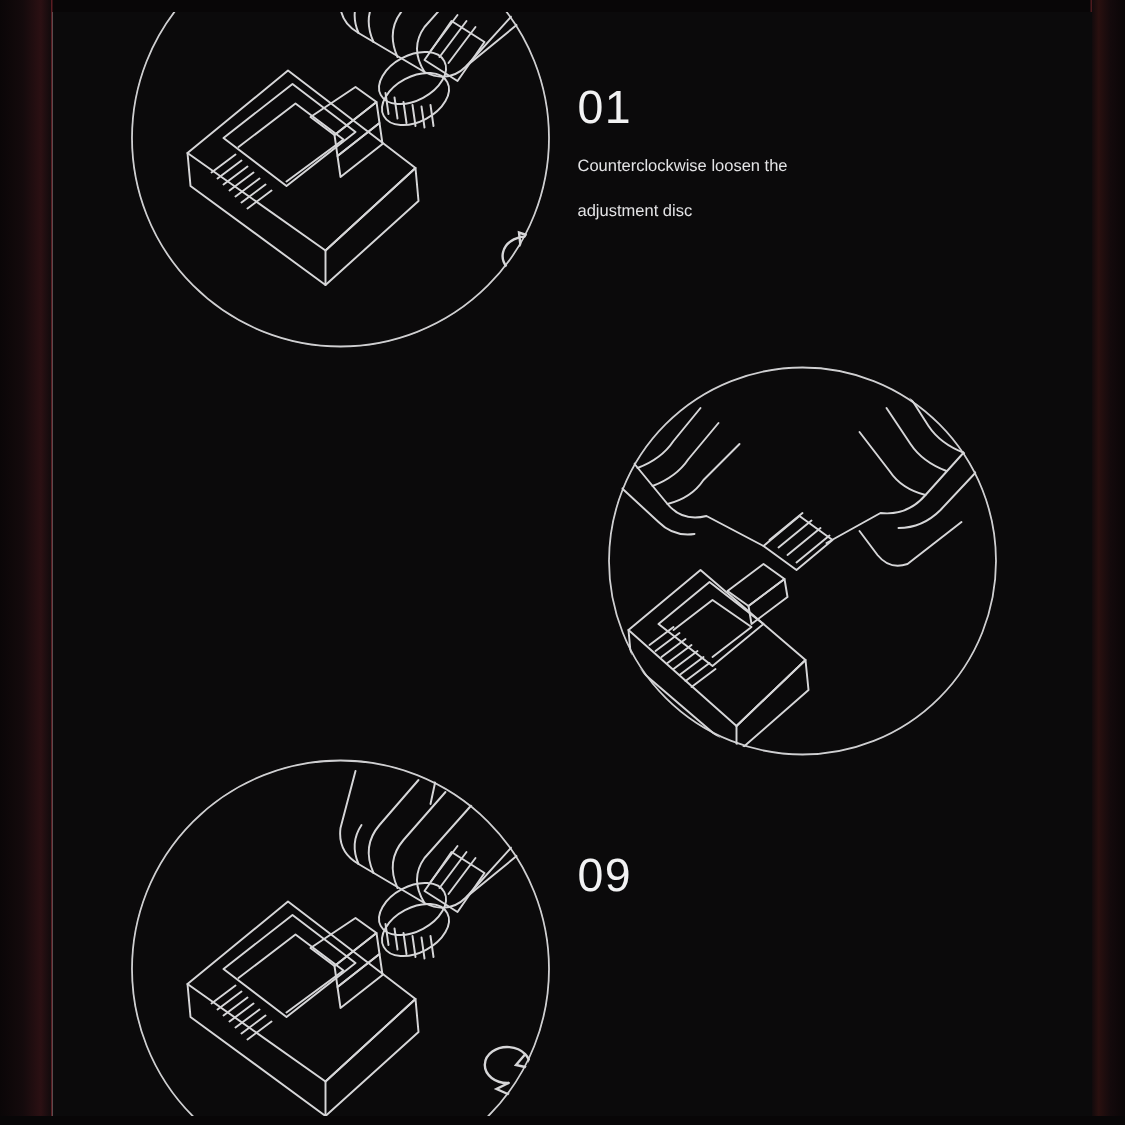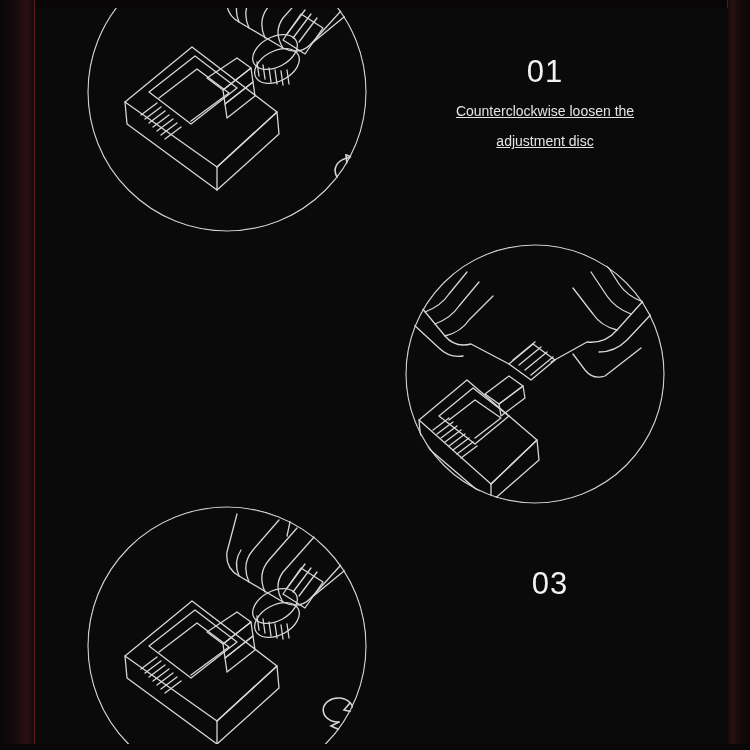--- a/index.html
+++ b/index.html
@@ -11,21 +11,20 @@
     width: 750px;
     height: 750px;
     overflow: hidden;
     font-family: "Liberation Sans", sans-serif;
   }
   #page {
     position: relative;
     width: 750px;
     height: 750px;
     background: #ffffff;
-    text-align: center;
   }
   
   .frame-left {
     position: absolute;
     left: 0; top: 0;
     width: 34px; height: 750px;
     background: linear-gradient(to right, #0a0607 0%, #140a0c 45%, #2b1013 80%, #120a0c 100%);
     border-right: 1px solid #5a1c22;
   }
   .frame-right {
@@ -71,26 +70,25 @@
   }
   .num {
     font-size: 31px;
     letter-spacing: 1px;
     color: #f2f2f3;
     font-weight: 400;
     margin-bottom: 9px;
     line-height: 1;
   }
   .desc {
-    font-size: 14px;
+    font-size: 11px;
     line-height: 30px;
     color: #e4e4e6;
     font-weight: 400;
     white-space: pre-line;
-    text-decoration: underline;
   }
 
   
   #step1-illus { left: 52px; top: -56px; width: 280px; height: 280px; }
   #step1-txt   { left: 350px; top: 48px; width: 320px; }
 
   #step2-illus { left: 370px; top: 236px; width: 260px; height: 260px; }
   #step2-txt   { left: 58px; top: 290px; width: 330px; }
 
   #step3-illus { left: 52px; top: 498px; width: 280px; height: 280px; }
@@ -247,18 +245,18 @@
           </g>
 
           <g stroke="#d6d6d8" stroke-width="1.6" fill="none" stroke-linecap="round">
             <path d="M252 216 a15 12 0 1 1 14 -10"></path>
             <path d="M266 206 l-9 -2 l6 -7"></path>
             <path d="M252 216 l-8 4 l9 4"></path>
           </g>
         </svg>
       </div>
       <div class="txt" id="step3-txt">
-        <div class="num">03</div>
+        <div class="num">09</div>
       </div>
     </div>
 
   </div>
 </div>
 
 </body></html>

